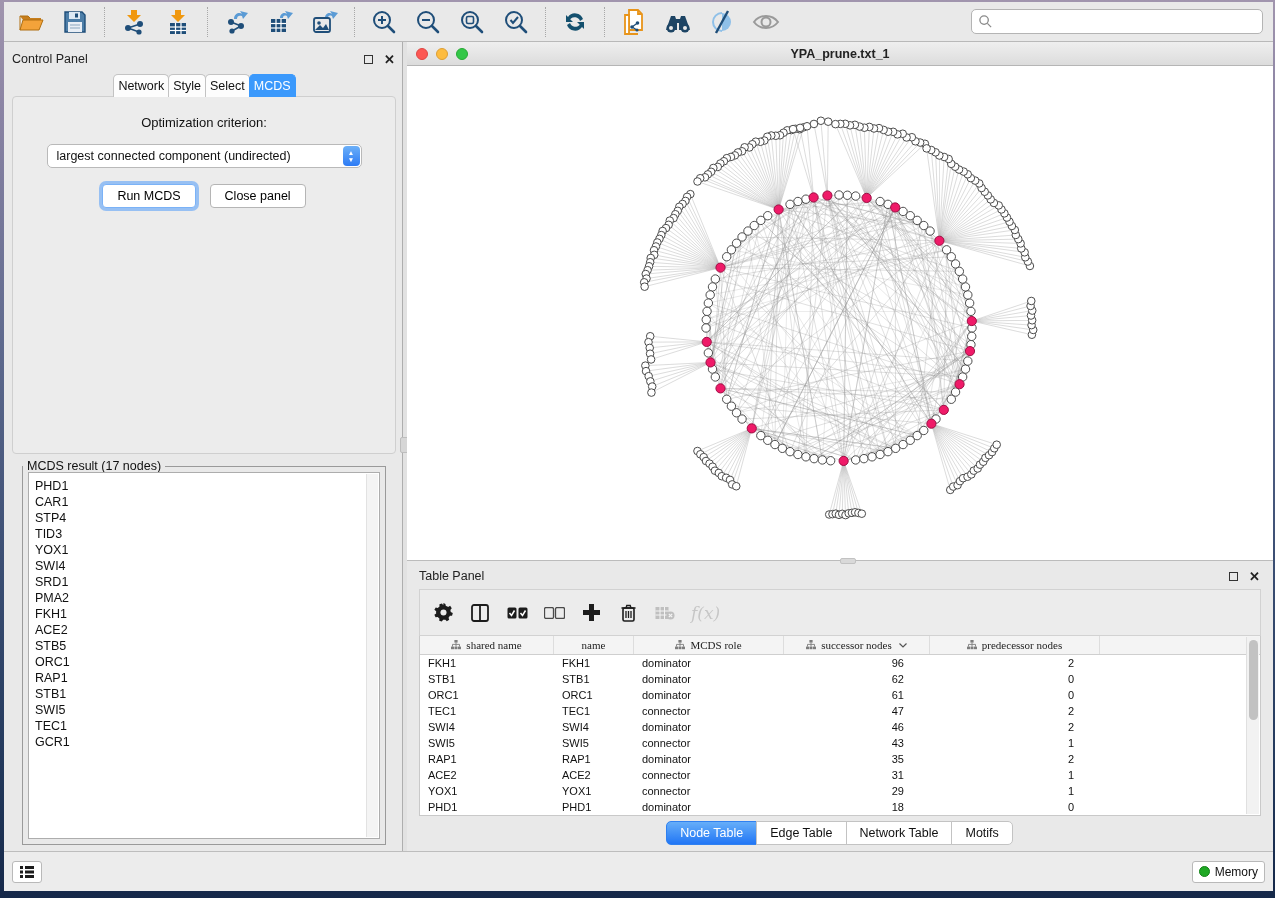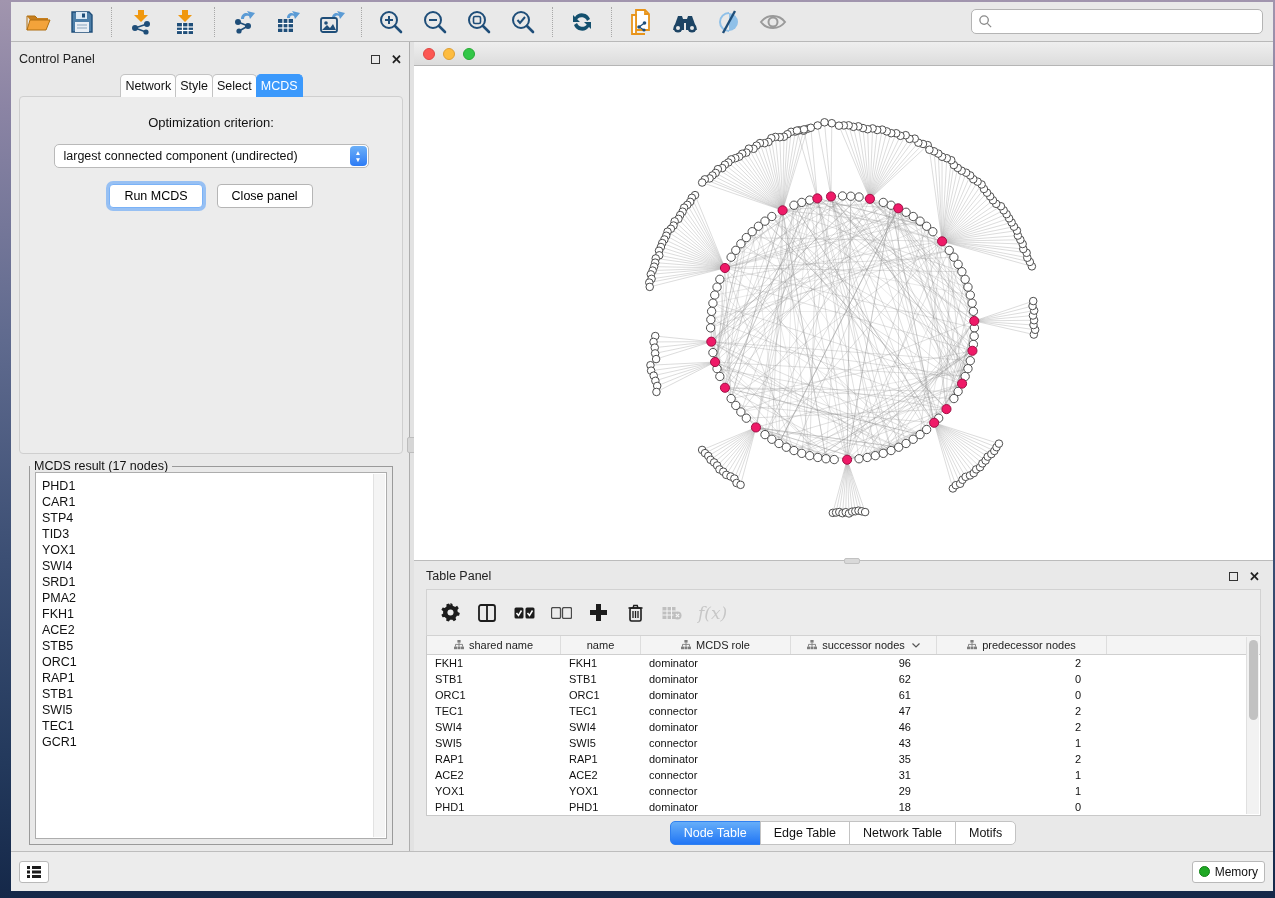--- a/index.html
+++ b/index.html
@@ -2,21 +2,21 @@
 <html><head>
 <meta charset="utf-8">
 <style>
   * { margin:0; padding:0; box-sizing:border-box; }
   html,body { width:1275px; height:898px; overflow:hidden;
     font-family:"Liberation Sans","DejaVu Sans",sans-serif; font-size:12px; color:#1c1c1c; }
   body { background:linear-gradient(180deg,#a195ae 0%,#8b84a4 12%,#5f6a8e 38%,#3c4f74 62%,#23395c 85%,#152档档849 100%); }
   body { background:linear-gradient(180deg,#a195ae 0%,#8b84a4 12%,#5f6a8e 38%,#3c4f74 62%,#23395c 85%,#152849 100%); }
 
   #app { position:absolute; left:4px; top:2px; right:2px; bottom:7px;
-    background:#7dd3fc; display:flex; flex-direction:column;margin-left:7px; }
+    background:#7dd3fc; display:flex; flex-direction:column; }
 
   
   .toolbar { height:40px; background:#e9e9e9; border-bottom:1px solid #b9b9b9;
     display:flex; align-items:center; padding:0 10px; flex:0 0 auto; }
   .tb-group { display:flex; align-items:center; gap:14px; padding:0 14px; }
   .tb-sep { width:1px; height:30px; border-left:1px dotted #a8a8a8; }
   .tb-btn { width:30px; height:30px; display:flex; align-items:center; justify-content:center;
     background:none; border:none; cursor:pointer; }
   .tb-btn svg { display:block; }
   .tb-search { margin-left:auto; display:flex; align-items:center; width:292px; height:25px;
@@ -92,21 +92,21 @@
     display:flex; align-items:center; gap:15px; padding:0 12px; margin-top:2px; }
   .tt-btn { background:none; border:none; cursor:pointer; display:flex; align-items:center; justify-content:center;
     width:22px; height:22px; }
   .tt-btn.disabled { opacity:.45; cursor:default; }
   .fx-label { font-family:"DejaVu Serif","Liberation Serif",serif; font-style:italic; font-size:17px; color:#9a9a9a; }
 
   .dtable { flex:1; background:#fff; border:1px solid #c9c9c9; border-top:none; display:flex; flex-direction:column; min-height:0; position:relative; }
   .thead { display:grid; grid-template-columns:134px 80px 150px 146px 170px 1fr; background:#f4f4f4;
     border-bottom:1px solid #cfcfcf; flex:0 0 auto; height:19px; }
   .th { display:flex; align-items:center; justify-content:center; gap:5px; font-size:11px; color:#222;
-    border-right:1px solid #ddd; overflow:hidden; cursor:pointer; }
+    border-right:1px solid #ddd; overflow:hidden; cursor:pointer;font-family:Liberation Serif, serif; }
   .th .sorticon { margin-left:2px; }
   .tbody { flex:1; overflow:hidden; padding-right:14px; }
   .trow { display:grid; grid-template-columns:134px 80px 150px 146px 170px 1fr; height:16px; cursor:default; }
   .td { font-size:11px; line-height:16px; color:#111; padding:0 8px; white-space:nowrap; overflow:hidden; }
   .td.num { text-align:right; padding-right:26px; }
   .vscroll { position:absolute; top:1px; right:1px; bottom:1px; width:13px; background:#f2f2f2; border-left:1px solid #e0e0e0; }
   .vscroll .thumb { position:absolute; top:3px; left:2px; width:9px; height:80px; background:#c2c2c2; border-radius:5px; }
 
   .ttabs { flex:0 0 auto; display:flex; justify-content:center; padding:5px 0 6px 0; }
   .ttab { font-size:12.5px; padding:4px 13px; background:#fff; border:1px solid #c3c3c3; margin-left:-1px; cursor:pointer; color:#111; }
@@ -350,20 +350,21 @@
     </div>
 
     <div class="vdivider">
       <div class="grip"></div>
     </div>
 
     <div class="rightcol">
 
       <div class="netwin">
         <div class="netwin-titlebar">
+          <span class="netwin-title">YPA_prune.txt_1</span>
           <span class="traffic">
             <span class="light red"></span>
             <span class="light yellow"></span>
             <span class="light green"></span>
           </span>
         </div>
         <div class="netcanvas">
           <svg id="netsvg" viewBox="0 0 866 494" preserveAspectRatio="xMidYMid meet">
               <line x1="313.4961322829471" y1="201.61926353464025" x2="353.8245614451011" y2="154.40073974813197" stroke="#8f8f8f" stroke-width="0.55" opacity="0.5"></line>
               <line x1="313.4961322829471" y1="201.61926353464025" x2="565" y2="262" stroke="#8f8f8f" stroke-width="0.55" opacity="0.5"></line>

